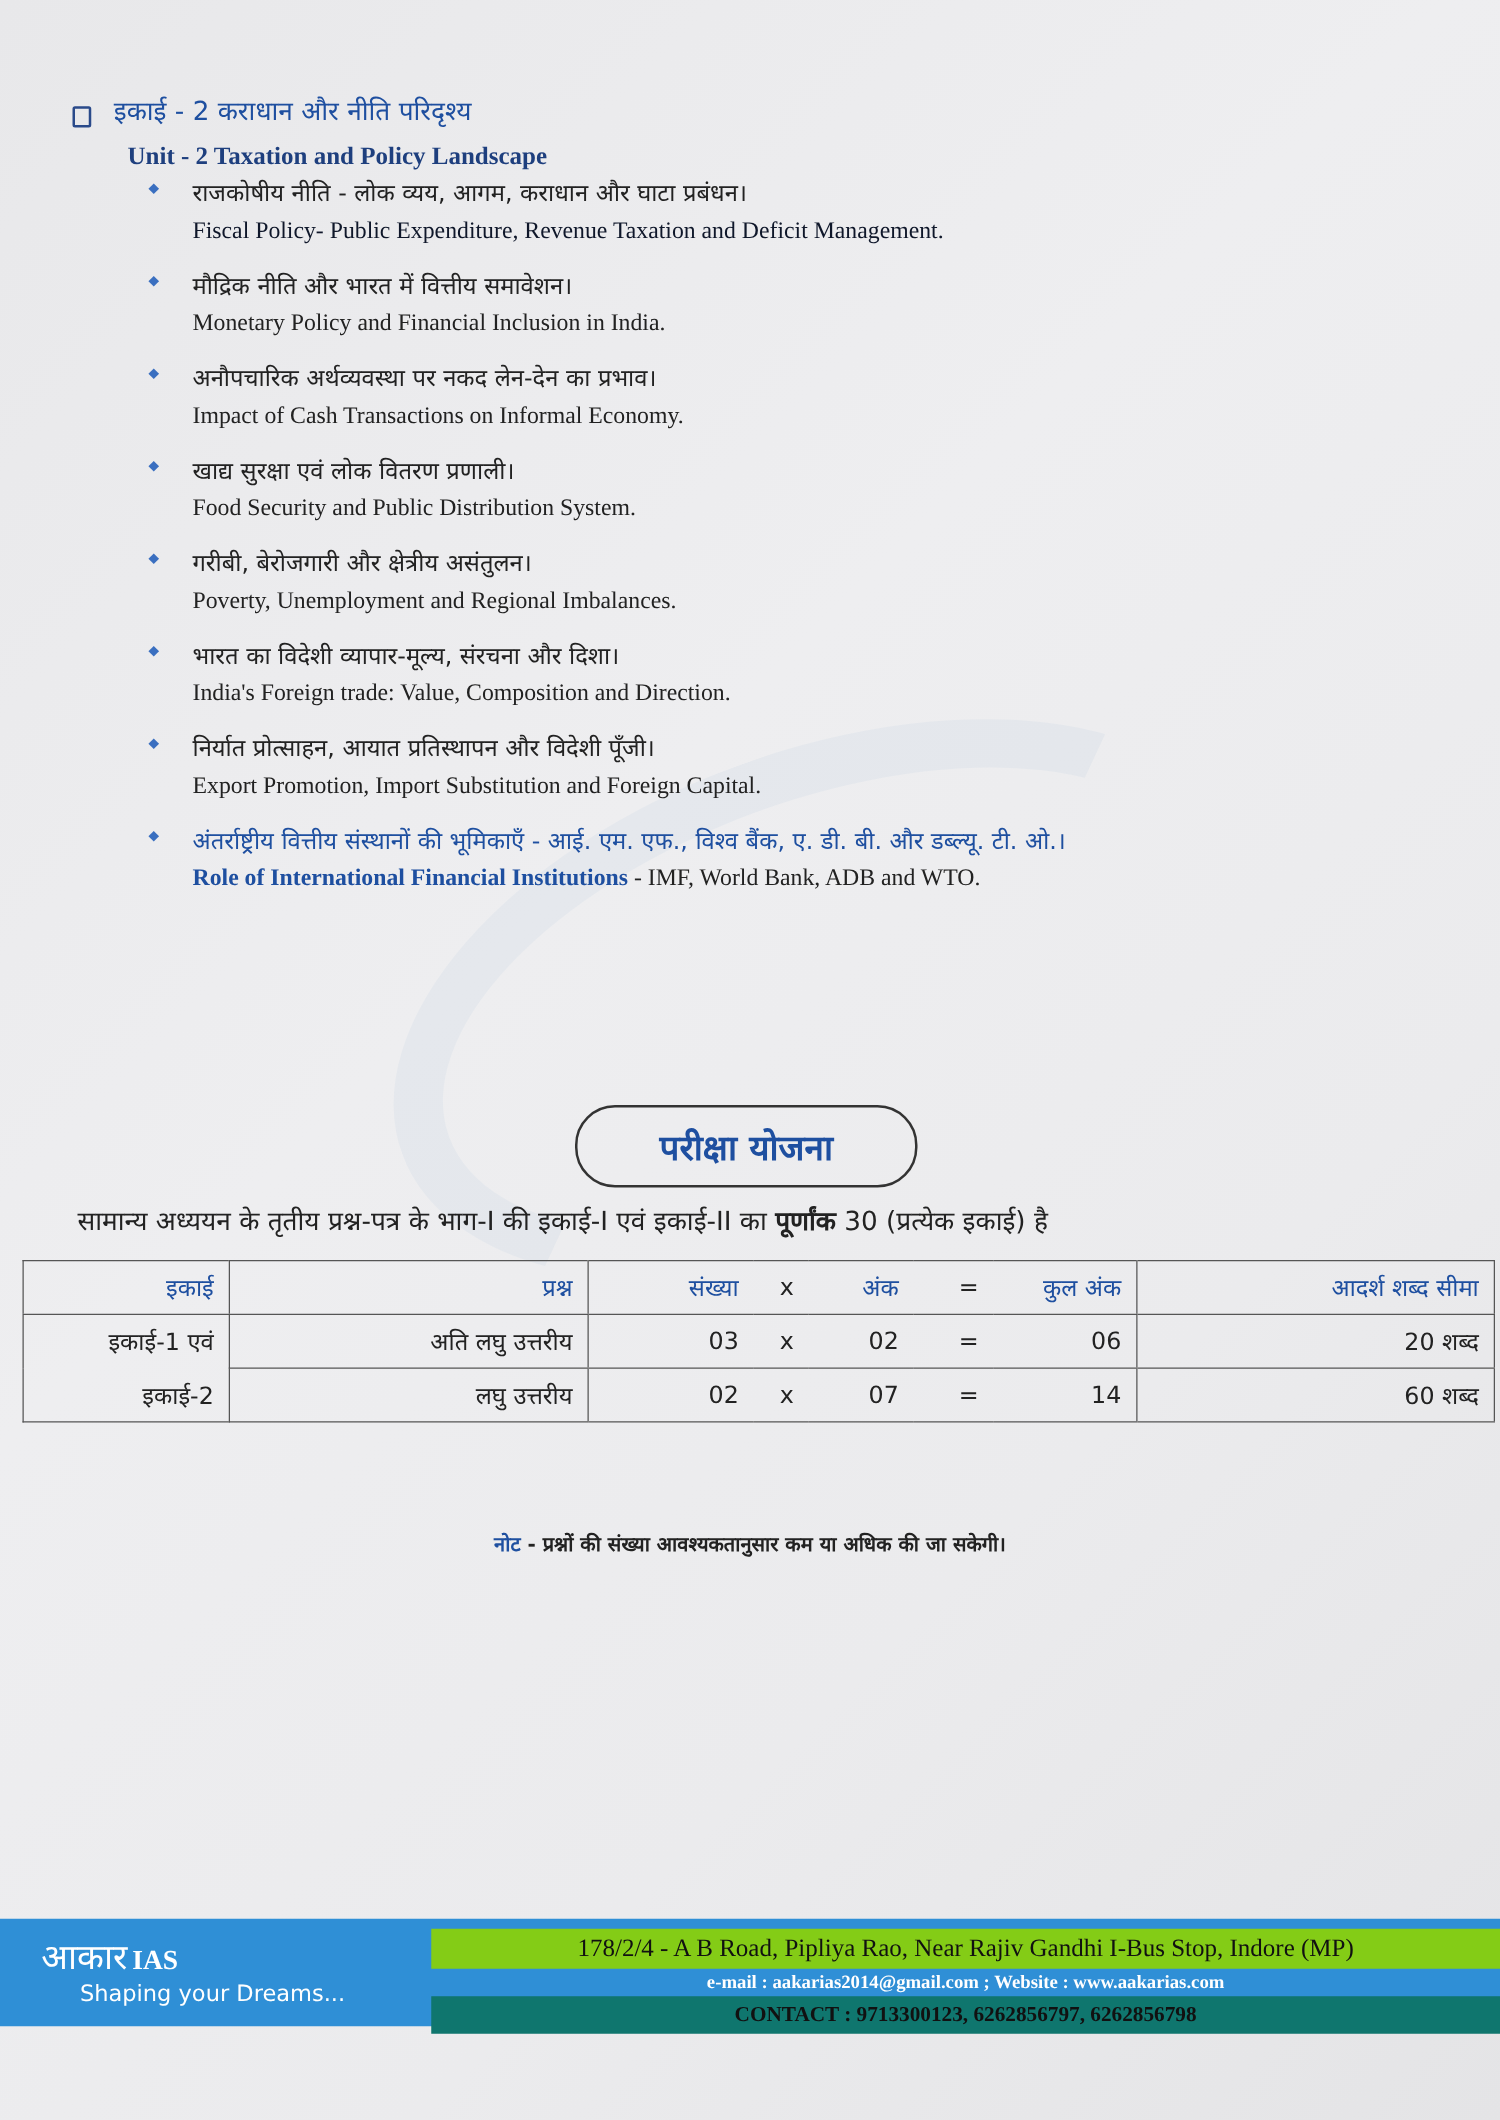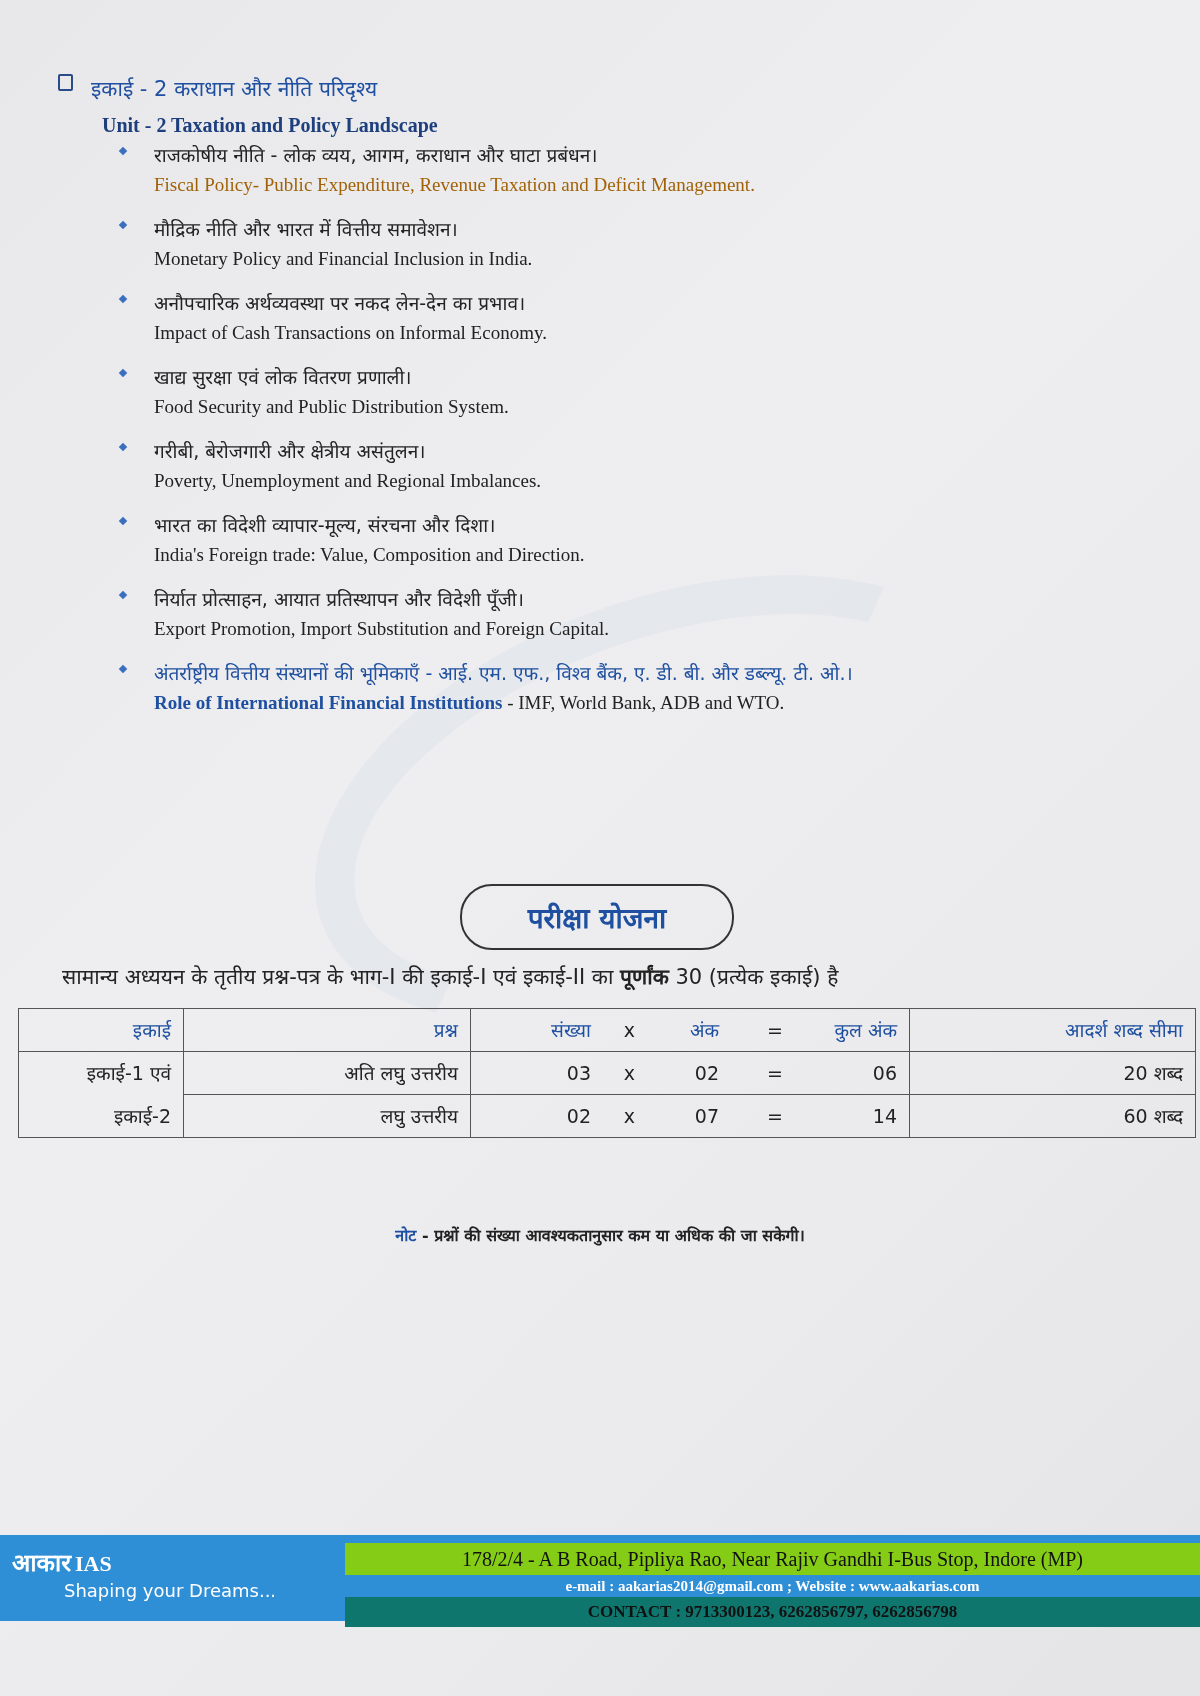--- a/index.html
+++ b/index.html
@@ -7,21 +7,21 @@
     width: 1200px; height: 1696px; overflow: hidden; position: relative;
     background: linear-gradient(135deg, #e8e8ea 0%, #eeeef0 40%, #ebebed 70%, #e4e4e6 100%);
     font-family: "Liberation Serif", serif; color: #222;
   }
   .watermark {
     position: absolute; left: 300px; top: 600px; width: 640px; height: 320px;
     border-radius: 50%; border: 40px solid rgba(180,200,220,0.15);
     border-right-color: transparent; border-bottom-color: transparent;
     transform: rotate(-20deg); pointer-events: none;
   }
-  .unit-head { position: absolute; left: 58px; top: 74px; display: flex; align-items: flex-start; gap: 18px; }
+  .unit-head { position: absolute; left: 58px; top: 74px; display: flex; align-items: flex-end; gap: 18px; }
   .checkbox { width: 11px; height: 13px; border: 2px solid #2a4a8a; border-radius: 2px; }
   .hindi-title { font-family: "DejaVu Sans", sans-serif; font-size: 21px; color: #1e4fa0; }
   .eng-title { position: absolute; left: 102px; top: 114px; font-size: 20px; font-weight: bold; color: #1e3f7e; }
   .topics { position: absolute; left: 110px; top: 140px; width: 1040px; }
   .topic { position: relative; padding-left: 44px; margin-bottom: 14px; }
   .topic .bullet { position: absolute; left: 10px; top: 8px; width: 6px; height: 6px; background: #3a6fc0; transform: rotate(45deg); }
   .topic .hi { font-family: "DejaVu Sans", sans-serif; font-size: 19px; color: #222; line-height: 30px; }
   .topic .en { font-size: 19px; color: #222; line-height: 30px; }
   .topic.highlight .hi { color: #1e4fa0; }
   .topic.highlight .en { color: #1e4fa0; font-weight: bold; }
@@ -40,21 +40,21 @@
   }
   table.scheme td { padding: 8px 12px; height: 26px; border-bottom: 1.5px solid #555; text-align: right; }
   table.scheme td.v { border-left: 1.5px solid #555; }
   table.scheme tr.head td { color: #1e4fa0; }
   table.scheme td.nb { border-bottom: none; }
   .note { position: absolute; left: 0; width: 1200px; top: 1224px; text-align: center; font-family: "DejaVu Sans", sans-serif; font-size: 16px; font-weight: bold; color: #222; }
   .note .lbl { color: #1e4fa0; }
   .footer { position: absolute; left: 0; top: 1535px; width: 1200px; height: 86px; }
   .footer-band { position: absolute; left: 0; top: 0; width: 1200px; height: 86px; background: #2f8fd6; }
   .brand { position: absolute; left: 12px; top: 10px; color: #fff; }
-  .brand-name { font-family: "DejaVu Sans", sans-serif; font-size: 24px; font-weight: bold; }
+  .brand-name { font-family: "DejaVu Sans", sans-serif; font-size: 28px; font-weight: normal; margin-left: 21px; }
   .brand-ias { font-family: Liberation Serif, serif; font-size: 22px; font-weight: bold; }
   .brand-tag { font-family: "DejaVu Sans", sans-serif; font-size: 18px; margin-left: 52px; margin-top: 2px; }
   .addr-box { position: absolute; left: 345px; top: 8px; width: 855px; height: 32px; background: #84cc16; display: flex; align-items: center; justify-content: center; font-size: 20px; color: #111; }
   .email-line { position: absolute; left: 345px; top: 43px; width: 855px; text-align: center; font-size: 15px; color: #fff; font-weight: bold; }
   .contact-box { position: absolute; left: 345px; top: 62px; width: 855px; height: 30px; background: #0f766e; display: flex; align-items: center; justify-content: center; font-size: 17px; color: #111; font-weight: bold; }
 </style>
 </head>
 <body>
 
 <div class="watermark"></div>
@@ -62,21 +62,21 @@
 <div class="unit-head">
   <div class="checkbox"></div>
   <span class="hindi-title">इकाई - 2 कराधान और नीति परिदृश्य</span>
 </div>
 <div class="eng-title">Unit - 2 Taxation and Policy Landscape</div>
 
 <div class="topics">
   <div class="topic">
     <span class="bullet"></span>
     <div class="hi">राजकोषीय नीति - लोक व्यय, आगम, कराधान और घाटा प्रबंधन।</div>
-    <div class="en" style="color:#a16207">Fiscal Policy- Public Expenditure, Revenue Taxation and Deficit Management.</div>
+    <div class="en" style="color:#0f172a">Fiscal Policy- Public Expenditure, Revenue Taxation and Deficit Management.</div>
   </div>
   <div class="topic">
     <span class="bullet"></span>
     <div class="hi">मौद्रिक नीति और भारत में वित्तीय समावेशन।</div>
     <div class="en">Monetary Policy and Financial Inclusion in India.</div>
   </div>
   <div class="topic">
     <span class="bullet"></span>
     <div class="hi">अनौपचारिक अर्थव्यवस्था पर नकद लेन-देन का प्रभाव।</div>
     <div class="en">Impact of Cash Transactions on Informal Economy.</div>

